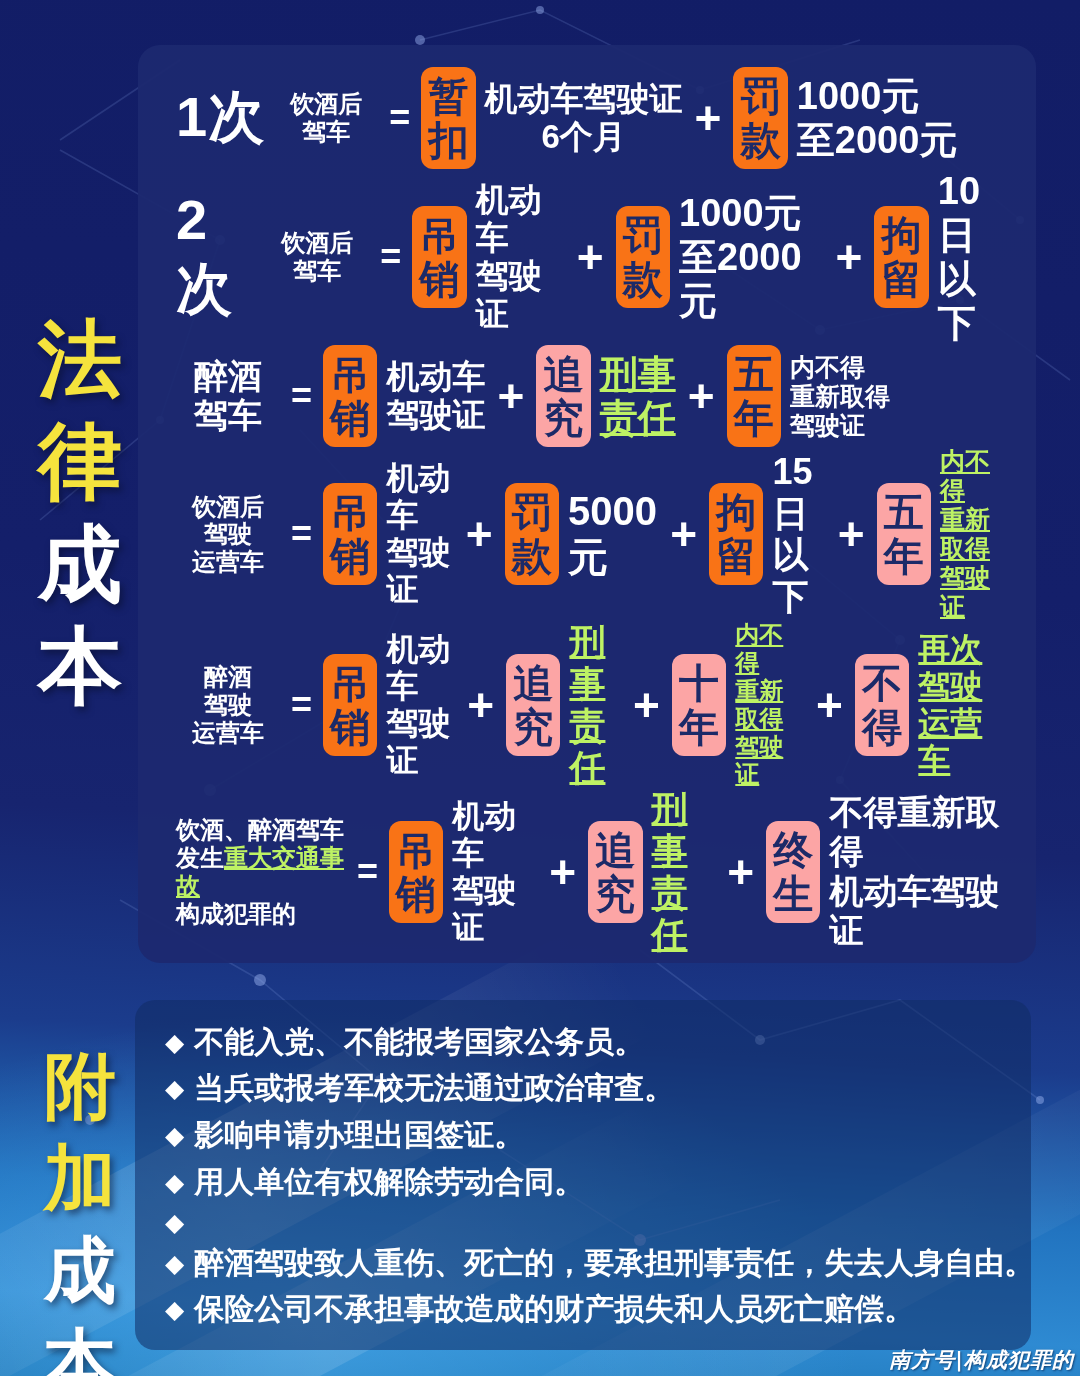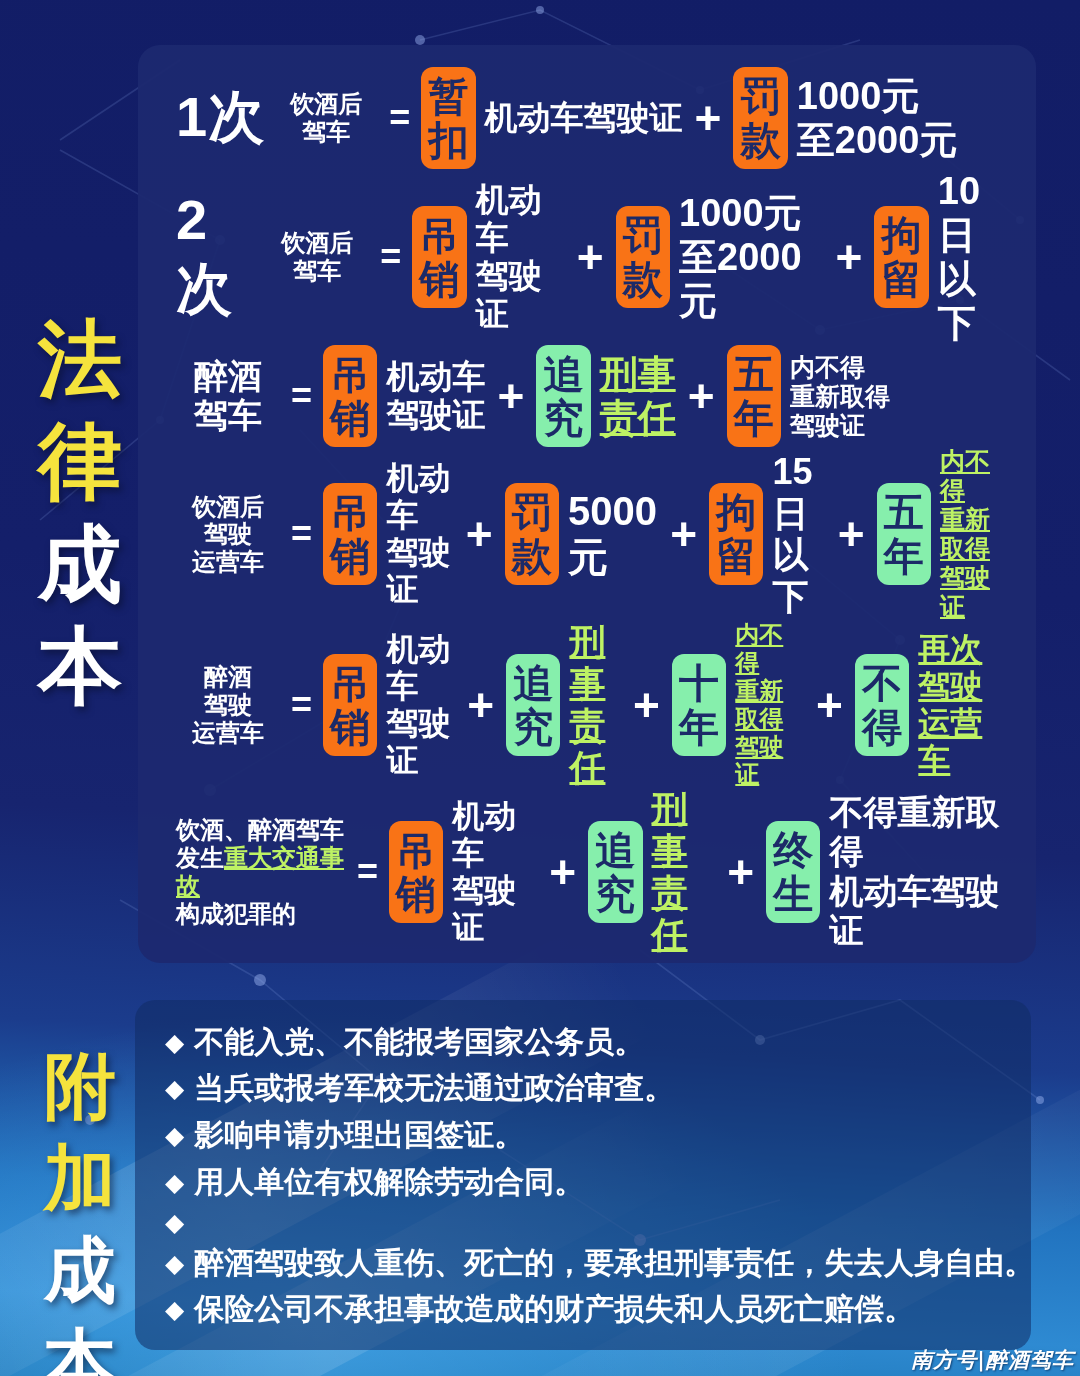--- a/index.html
+++ b/index.html
@@ -34,21 +34,21 @@
   .row{display:flex;align-items:center;gap:9px;color:#fff;}
   .rnum{font-size:56px;font-weight:800;color:#fff;letter-spacing:1px;}
   .tx{font-weight:800;color:#fff;line-height:1.16;}
   .tx span{display:block;}
   .center span{text-align:center;}
   .labcenter{text-align:center;min-width:104px;}
   .eq{font-size:36px;font-weight:800;color:#fff;margin:0 2px;}
   .plus{font-size:46px;font-weight:800;color:#fff;margin:0 3px;}
   .badge{background:#f97316;color:#1c2a68;border-radius:12px;padding:7px 6px;font-weight:800;flex:none;}
   .badge .bt{display:block;width:1.06em;font-size:40px;line-height:1.1;word-break:break-all;text-align:center;}
-  .badge.yellow{background:#86efac;}
+  .badge.yellow{background:#fca5a5;}
   .yel{color:#bef264;text-decoration:underline;}
   .f40{font-size:40px;} .f38{font-size:38px;} .f36{font-size:36px;} .f34{font-size:34px;}
   .f33{font-size:33px;} .f32{font-size:32px;} .f30{font-size:24px;} .f25{font-size:25px;} .f24{font-size:24px;}
 
   
   #extra-panel{position:absolute;left:135px;top:1000px;width:896px;height:350px;
     background:rgba(16,44,100,0.55);border-radius:20px;box-sizing:border-box;
     display:flex;flex-direction:column;justify-content:space-evenly;padding:16px 14px 14px 30px;}
   .bullet{display:flex;align-items:center;gap:10px;color:#fff;font-weight:800;font-size:30px;white-space:nowrap;}
   .diamond{font-size:25px;flex:none;}
@@ -113,20 +113,21 @@
       <div class="tx f30 labcenter">
         <span>饮酒后</span>
           <span>驾车</span>
       </div>
       <div class="eq">=</div>
       <div class="badge">
           <span class="bt">暂扣</span>
         </div>
       <div class="tx f33 center">
         <span>机动车驾驶证</span>
+          <span>6个月</span>
       </div>
       <div class="plus">+</div>
       <div class="badge">
           <span class="bt">罚款</span>
         </div>
       <div class="tx f38">
         <span>1000元</span>
           <span>至2000元</span>
       </div>
     </div>
@@ -348,15 +349,15 @@
     <div class="bullet">
       <span class="diamond">◆</span>
       <span>醉酒驾驶致人重伤、死亡的，要承担刑事责任，失去人身自由。</span>
     </div>
     <div class="bullet">
       <span class="diamond">◆</span>
       <span>保险公司不承担事故造成的财产损失和人员死亡赔偿。</span>
     </div>
   </div>
 
-  <div id="watermark">南方号|醉酒驾车</div>
+  <div id="watermark">南方号|构成犯罪的</div>
 
 </div>
 
 </body></html>

